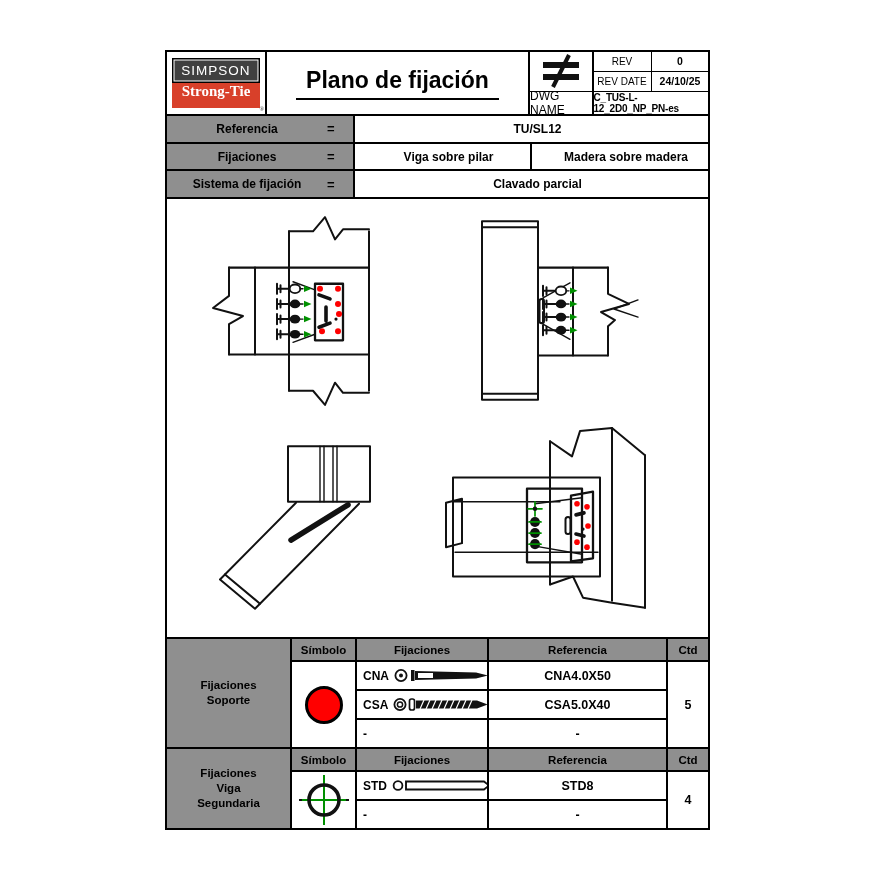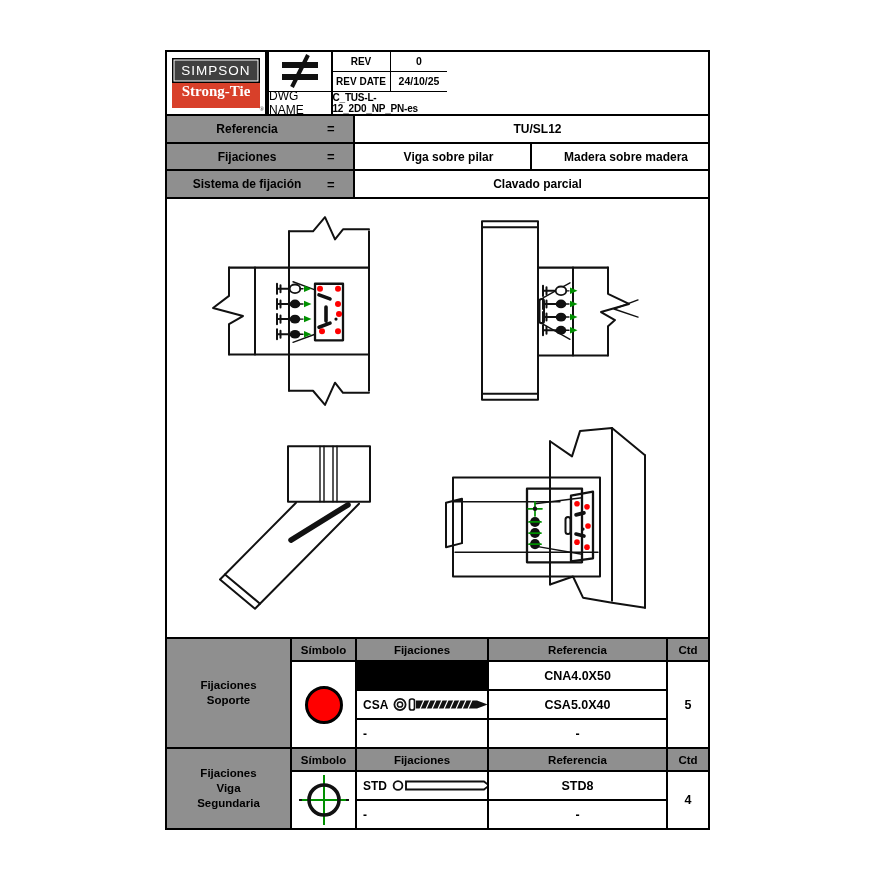--- a/index.html
+++ b/index.html
@@ -16,21 +16,21 @@
               box-shadow:inset 0 0 0 1.5px #000, inset 0 0 0 2.5px #fff;text-align:right; }
   .logo-bottom { width:88px; height:25px; background:var(--c-brand,#d8402a); color:#fff;
                  font-family:"Liberation Serif", serif; font-weight:bold; font-size:15px;
                  display:flex; align-items:flex-start; justify-content:center; position:relative; }
   .logo-reg { position:absolute; right:-4px; bottom:-4px; font-size:6px; color:#555; }
   .title-cell { flex:1; display:flex; align-items:center; justify-content:center; }
   .sheet-title { font-size:23px; font-weight:bold; border-bottom:2px solid #000; padding:0 10px 4px 10px; }
   .rev-block { width:180px; border-left:2px solid #000; background:#000; display:grid;
                grid-template-columns:62px 57px 1fr; grid-template-rows:18.5px 18.5px 1fr; gap:1.5px; }
   .rev-cell { background:#fff; display:flex; align-items:center; justify-content:center; overflow:hidden; }
-  .rev-lab { font-weight:bold; font-size:10px; }
+  .rev-lab { font-weight:normal; font-size:10px; }
   .rev-val { font-weight:bold; font-size:10.5px; }
   .dwg-lab { font-weight:normal; font-size:12px; }
   .dwg-val { font-weight:bold; font-size:10px; letter-spacing:-0.2px; grid-column:2/4; }
   .proj-cell { grid-row:1/3; }
 
   
   .reftable { height:83px; flex:none; border-top:2.5px solid #000; background:#000;
               display:flex; flex-direction:column; gap:2px; }
   .ref-row { flex:1; display:grid; gap:2px; background:#000; }
   .ref-row.single { grid-template-columns:186px 1fr; }
@@ -72,20 +72,23 @@
 
 <div class="page">
 
   <div class="titleblock">
     <div class="logo-cell">
       <div class="logo-top">SIMPSON</div>
       <div class="logo-bottom">
         <span>Strong-Tie</span>
         <span class="logo-reg">®</span>
       </div>
+    </div>
+    <div class="title-cell">
+      <span class="sheet-title">Plano de fijación</span>
     </div>
     <div class="rev-block">
       <div class="rev-cell proj-cell">
         <svg width="50" height="34" viewBox="0 0 50 34">
           <rect x="7" y="8" width="36" height="6" class="blk"></rect>
           <rect x="7" y="20" width="36" height="6" class="blk"></rect>
           <line x1="33" y1="1" x2="17" y2="33" stroke="#111" stroke-width="4"></line>
         </svg>
       </div>
       <div class="rev-cell rev-lab">REV</div>
@@ -222,20 +225,30 @@
 Soporte</div>
     <div class="cell gray">Símbolo</div>
     <div class="cell gray">Fijaciones</div>
     <div class="cell gray">Referencia</div>
     <div class="cell gray">Ctd</div>
 
     <div class="cell" style="grid-row:2/5;grid-column:2">
       <span class="red-circle"></span>
     </div>
 
+    <div class="cell fix-cell" style="grid-row:2;grid-column:3">
+      <span>CNA</span>
+      <svg class="ficon" width="100" height="17" viewBox="0 0 100 17">
+        <circle cx="7" cy="8.5" r="5.6" fill="none" stroke="#111" stroke-width="1.8"></circle>
+        <circle cx="7" cy="8.5" r="2" fill="#111"></circle>
+        <rect x="17" y="3" width="3.5" height="11" fill="#111"></rect>
+        <polygon points="21,4 82,5.6 94,8.5 82,11.4 21,13" fill="#111"></polygon>
+        <rect x="24" y="6" width="15" height="5" fill="#fff"></rect>
+      </svg>
+    </div>
     <div class="cell ref-cell" style="grid-row:2;grid-column:4">CNA4.0X50</div>
 
     <div class="cell fix-cell" style="grid-row:3;grid-column:3">
       <span>CSA</span>
       <svg class="ficon" width="100" height="17" viewBox="0 0 100 17">
         <circle cx="7" cy="8.5" r="5.6" fill="none" stroke="#111" stroke-width="1.8"></circle>
         <circle cx="7" cy="8.5" r="2.6" fill="none" stroke="#111" stroke-width="1.5"></circle>
         <rect x="16.5" y="3" width="5" height="11" rx="2" fill="#fff" stroke="#111" stroke-width="1.7"></rect>
         <polygon points="23,4.5 84,4.5 95,8.5 84,12.5 23,12.5" fill="#111"></polygon>
         <path d="M27,13 L31,4 M33,13 L37,4 M39,13 L43,4 M45,13 L49,4 M51,13 L55,4 M57,13 L61,4 M63,13 L67,4 M69,13 L73,4 M75,13 L79,4" stroke="#fff" stroke-width="1.2" fill="none"></path>

